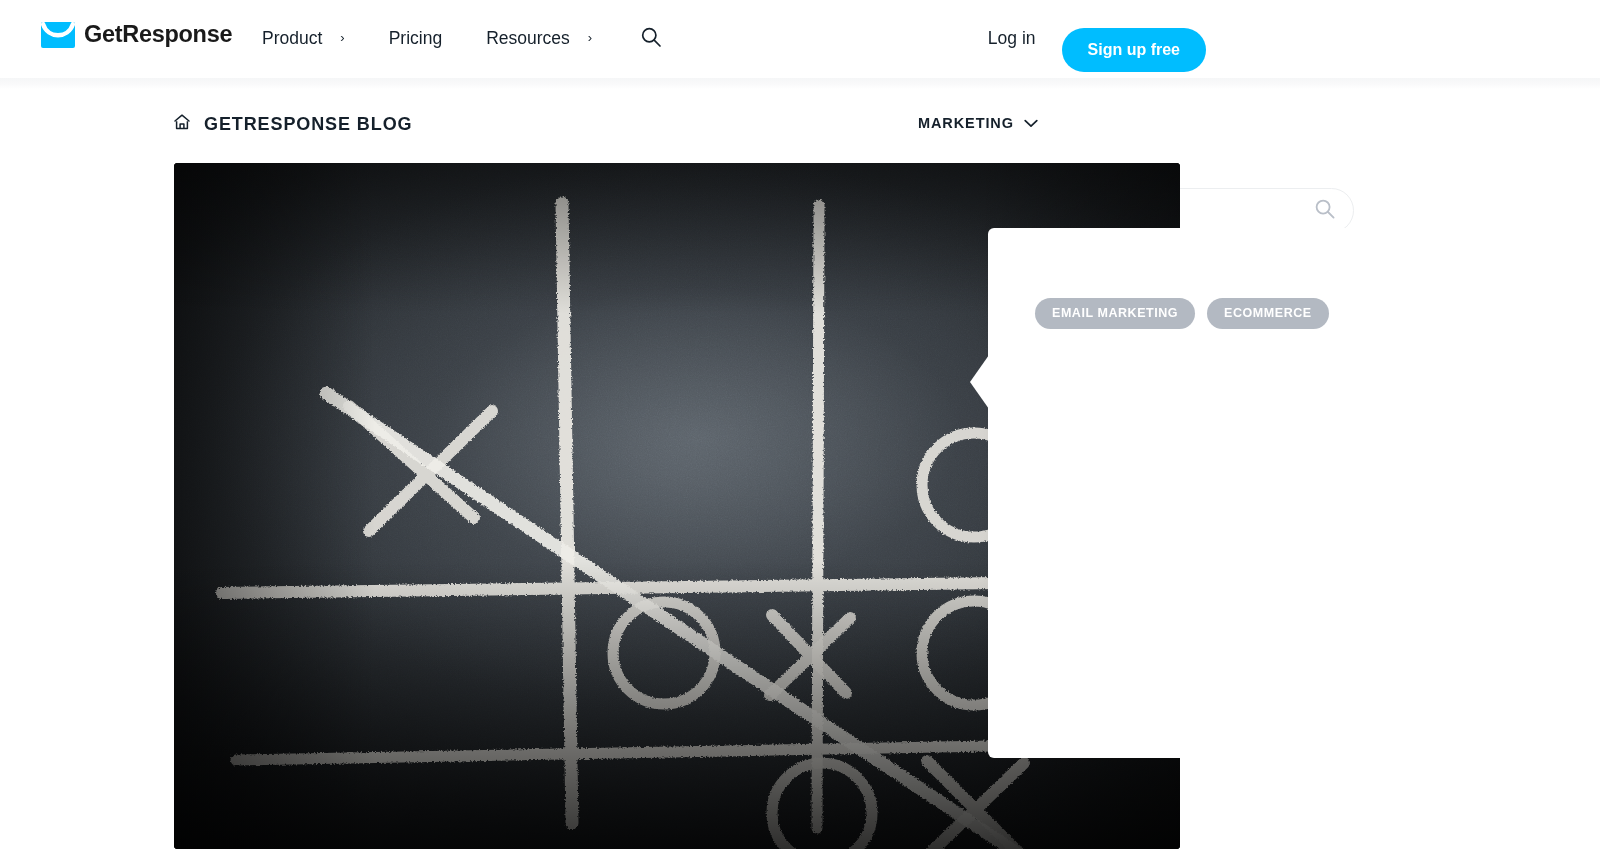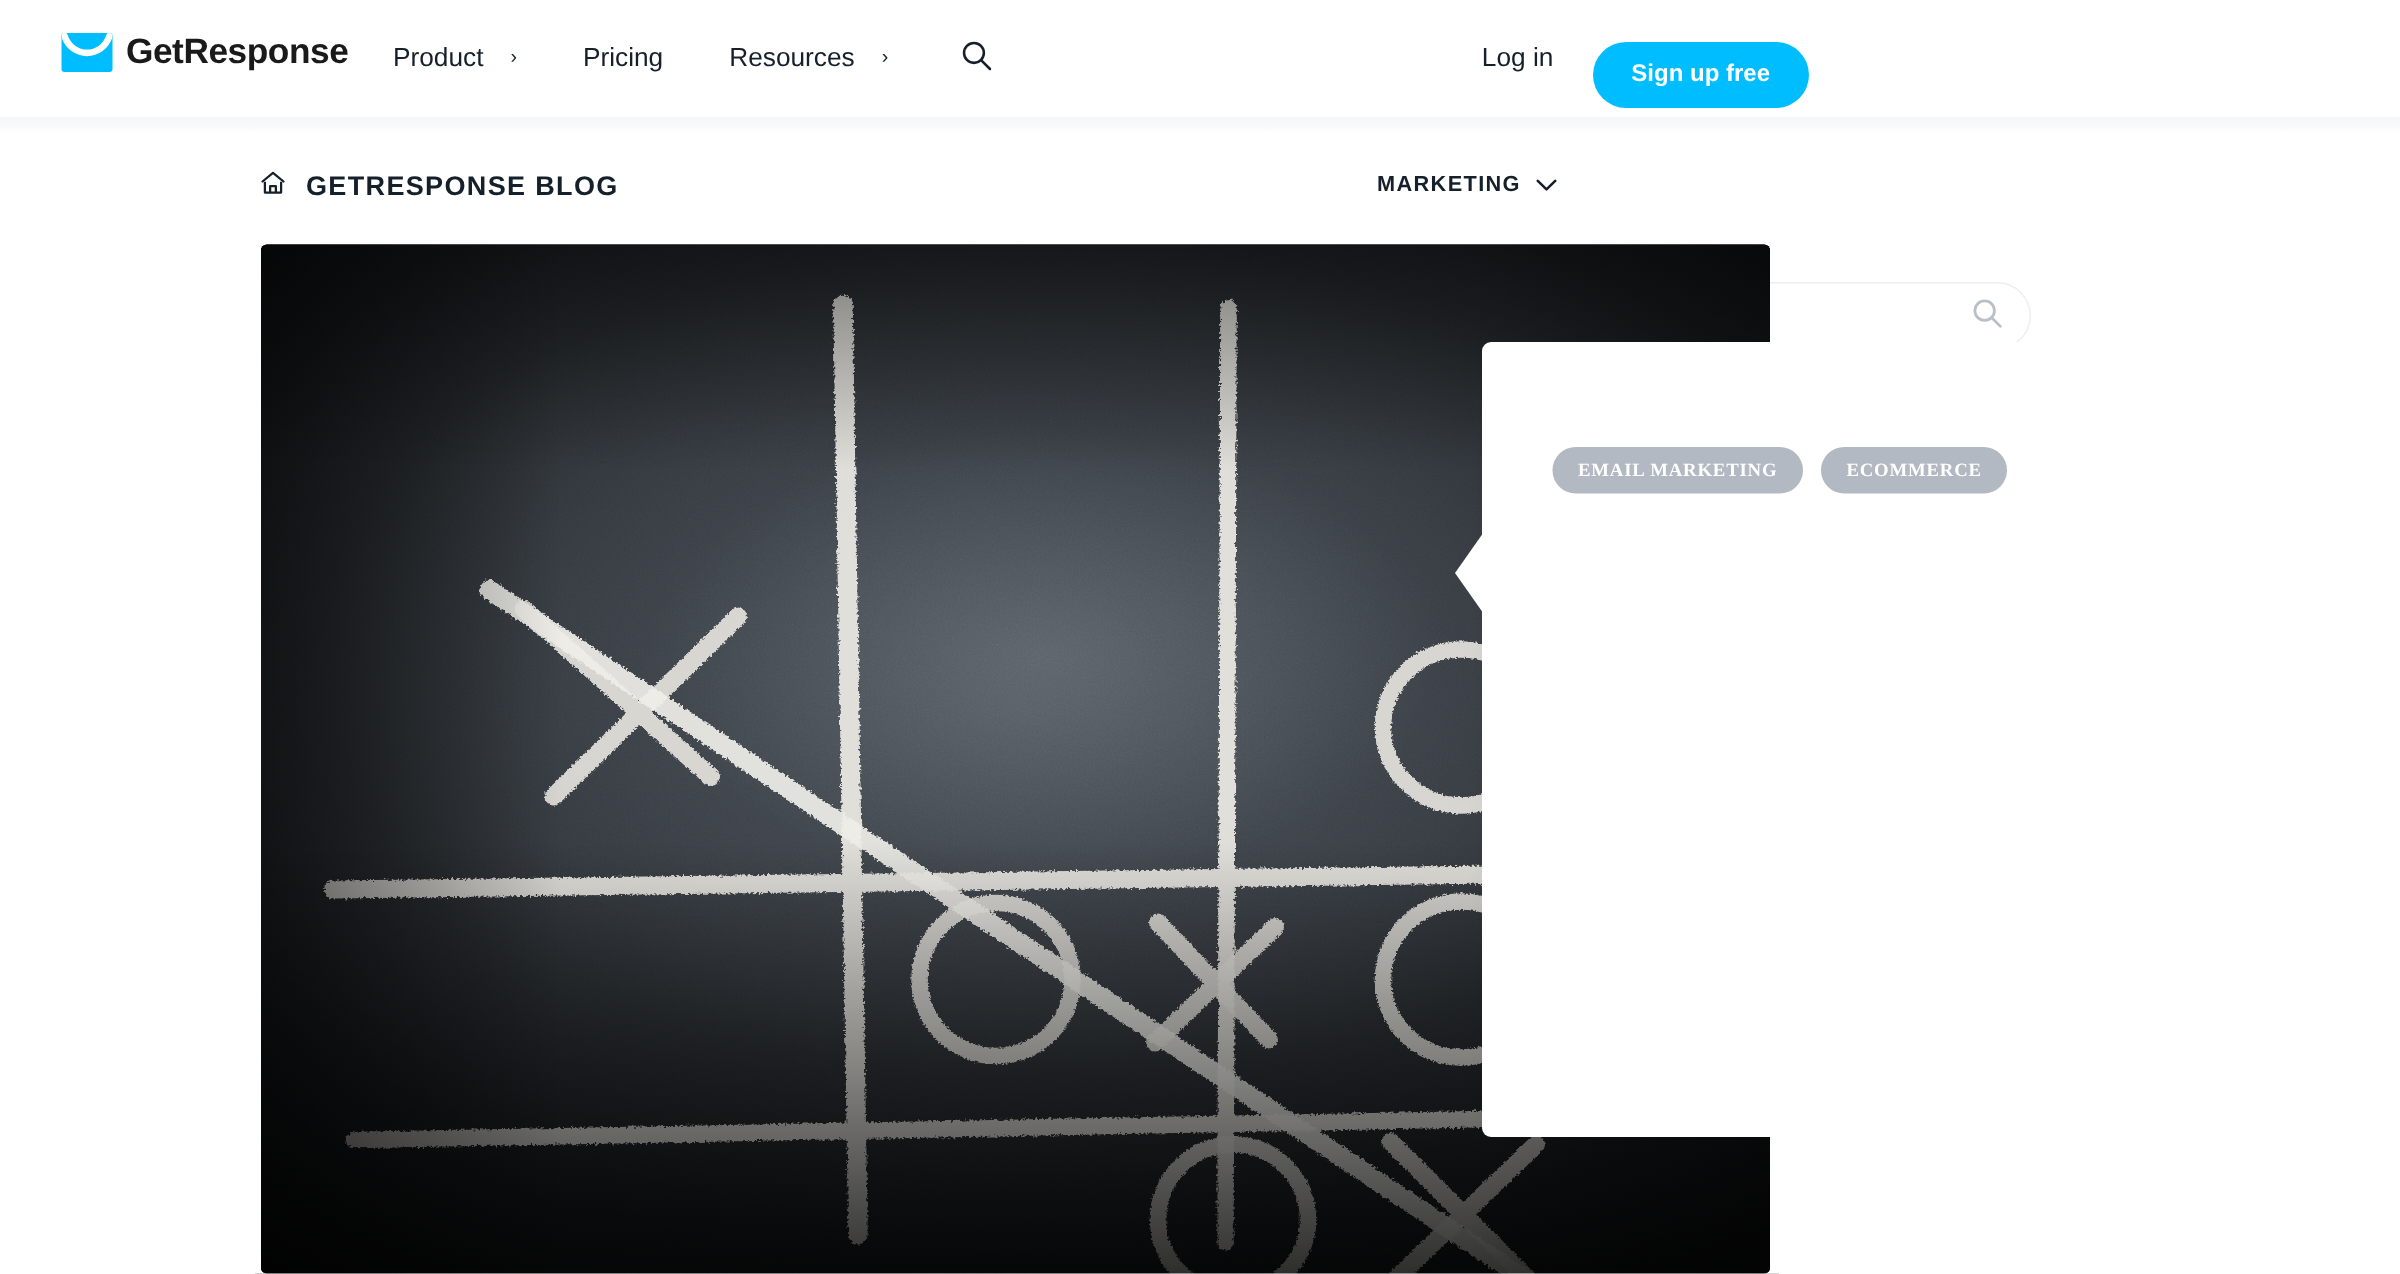--- a/index.html
+++ b/index.html
@@ -297,21 +297,20 @@
     position: absolute;
     left: 47px;
     top: 70px;
     width: 345px;
   }
   .tag-row {
     display: flex;
     align-items: flex-start;
     gap: 12px;
     margin-bottom: 28px;
-    font-family: Liberation Serif, serif;
   }
   .tag-pill {
     background: #b3b9c2;
     color: #ffffff;
     border-radius: 16px;
     font-size: 12.5px;
     font-weight: 700;
     letter-spacing: 0.55px;
     padding: 9px 17px 9px 17px;
     white-space: nowrap;

